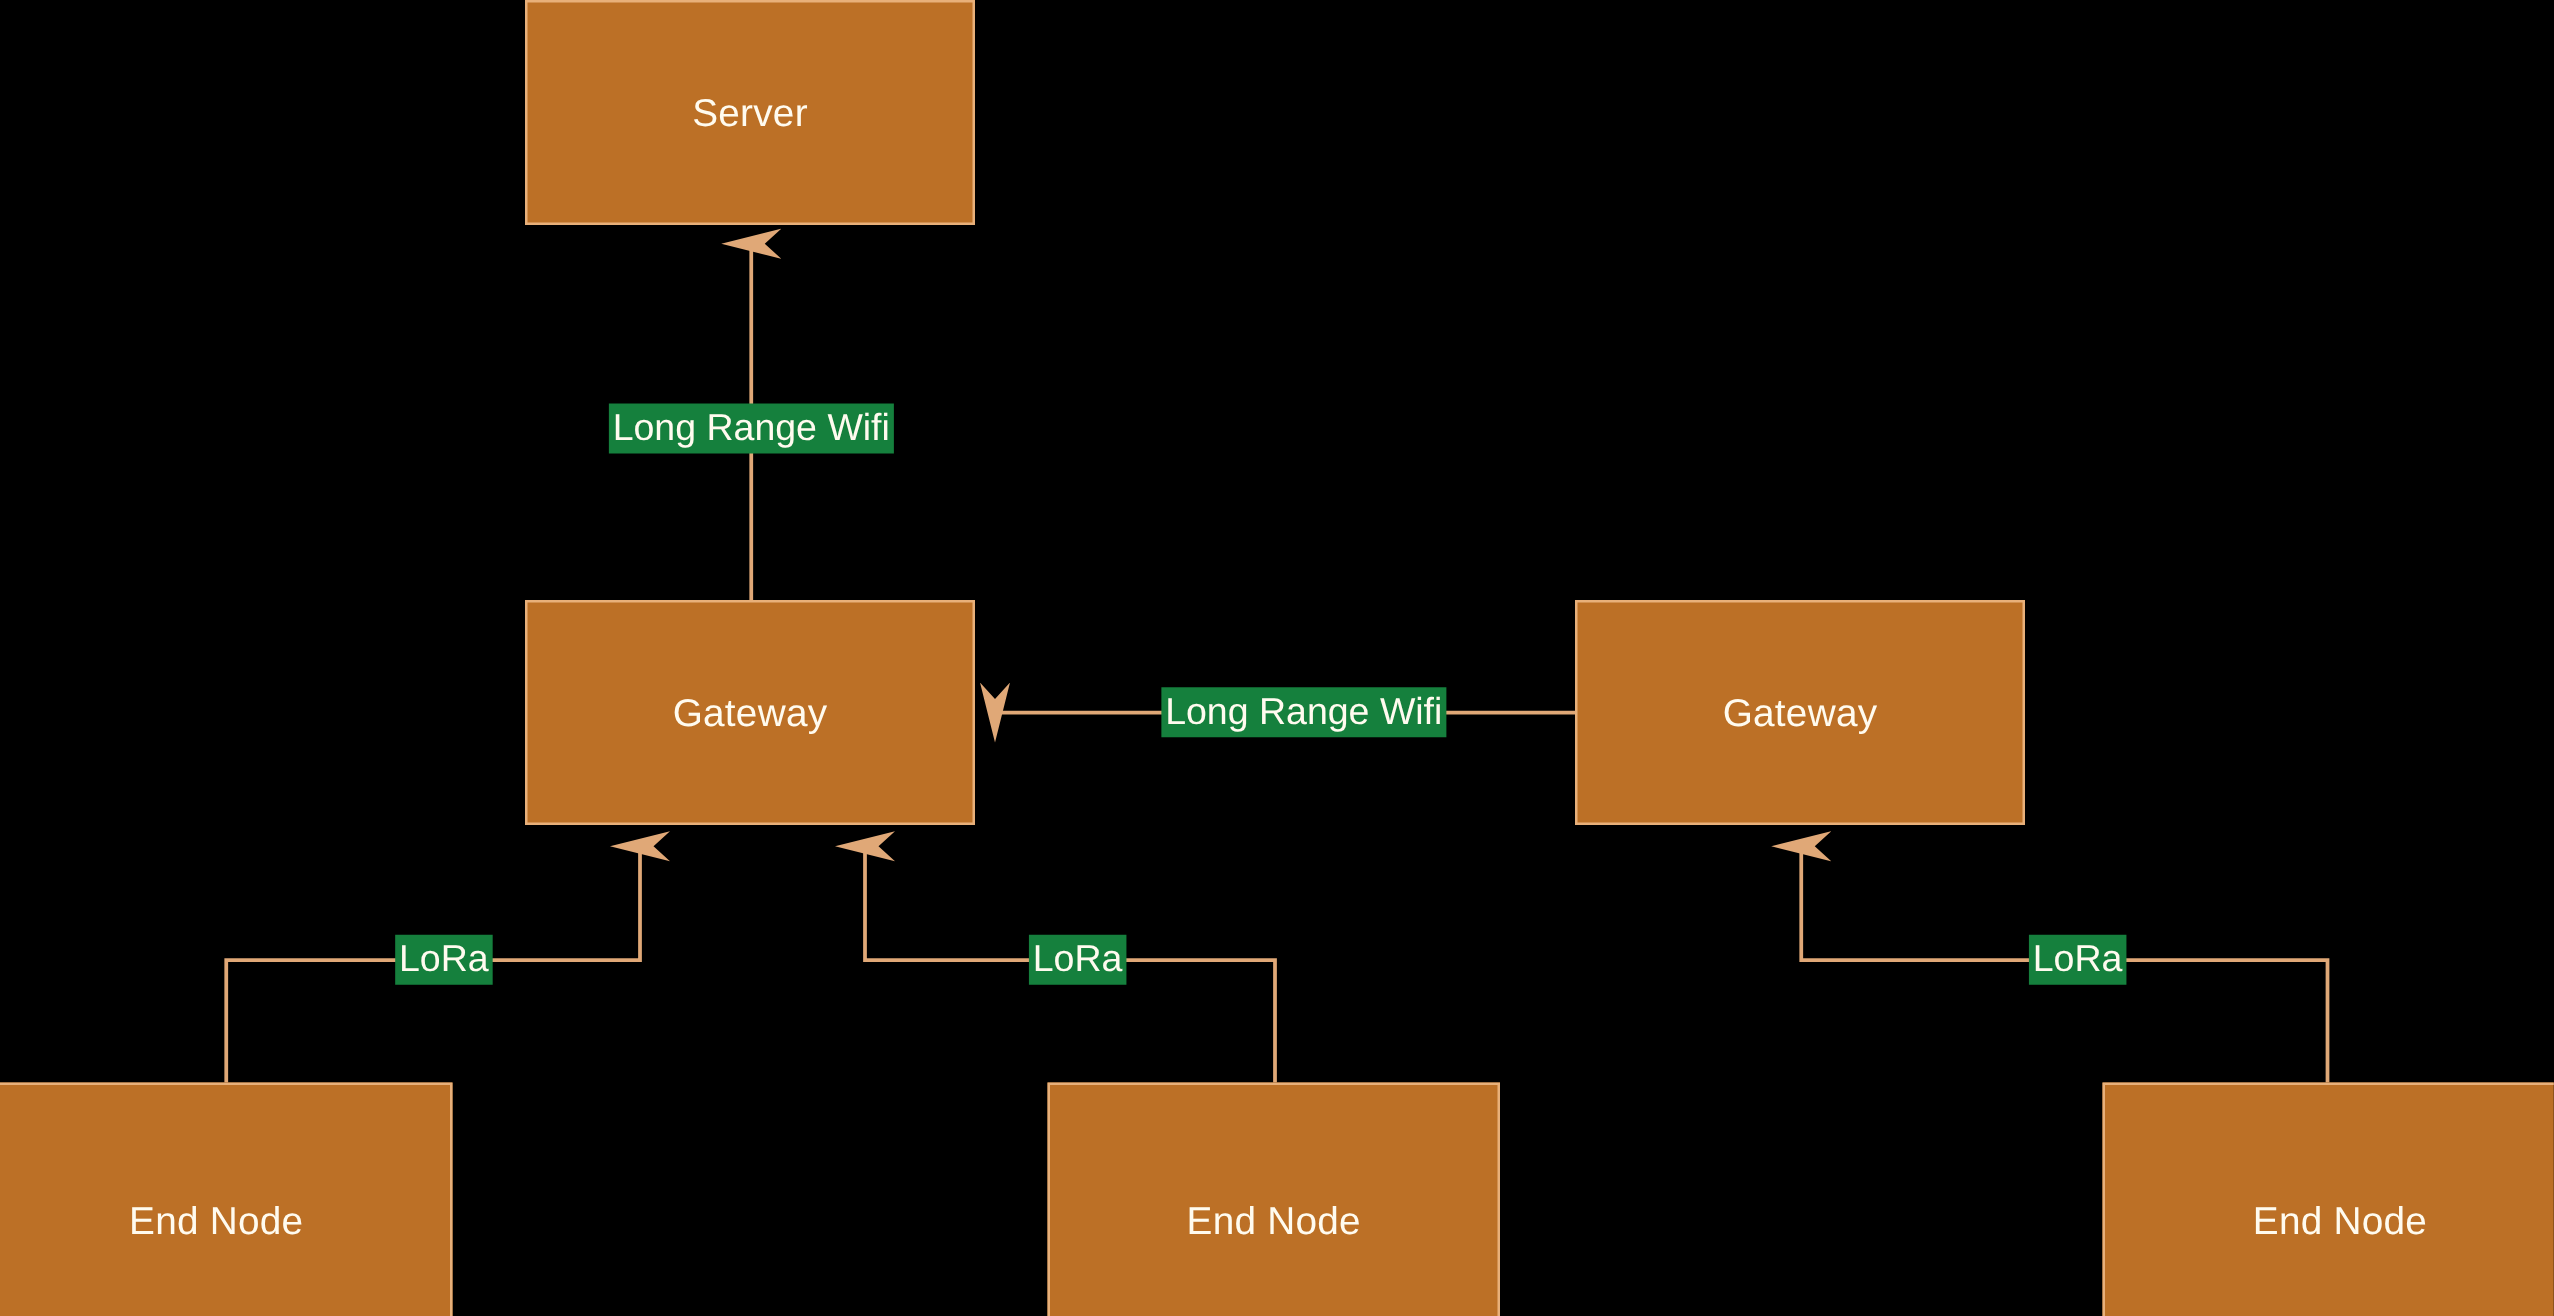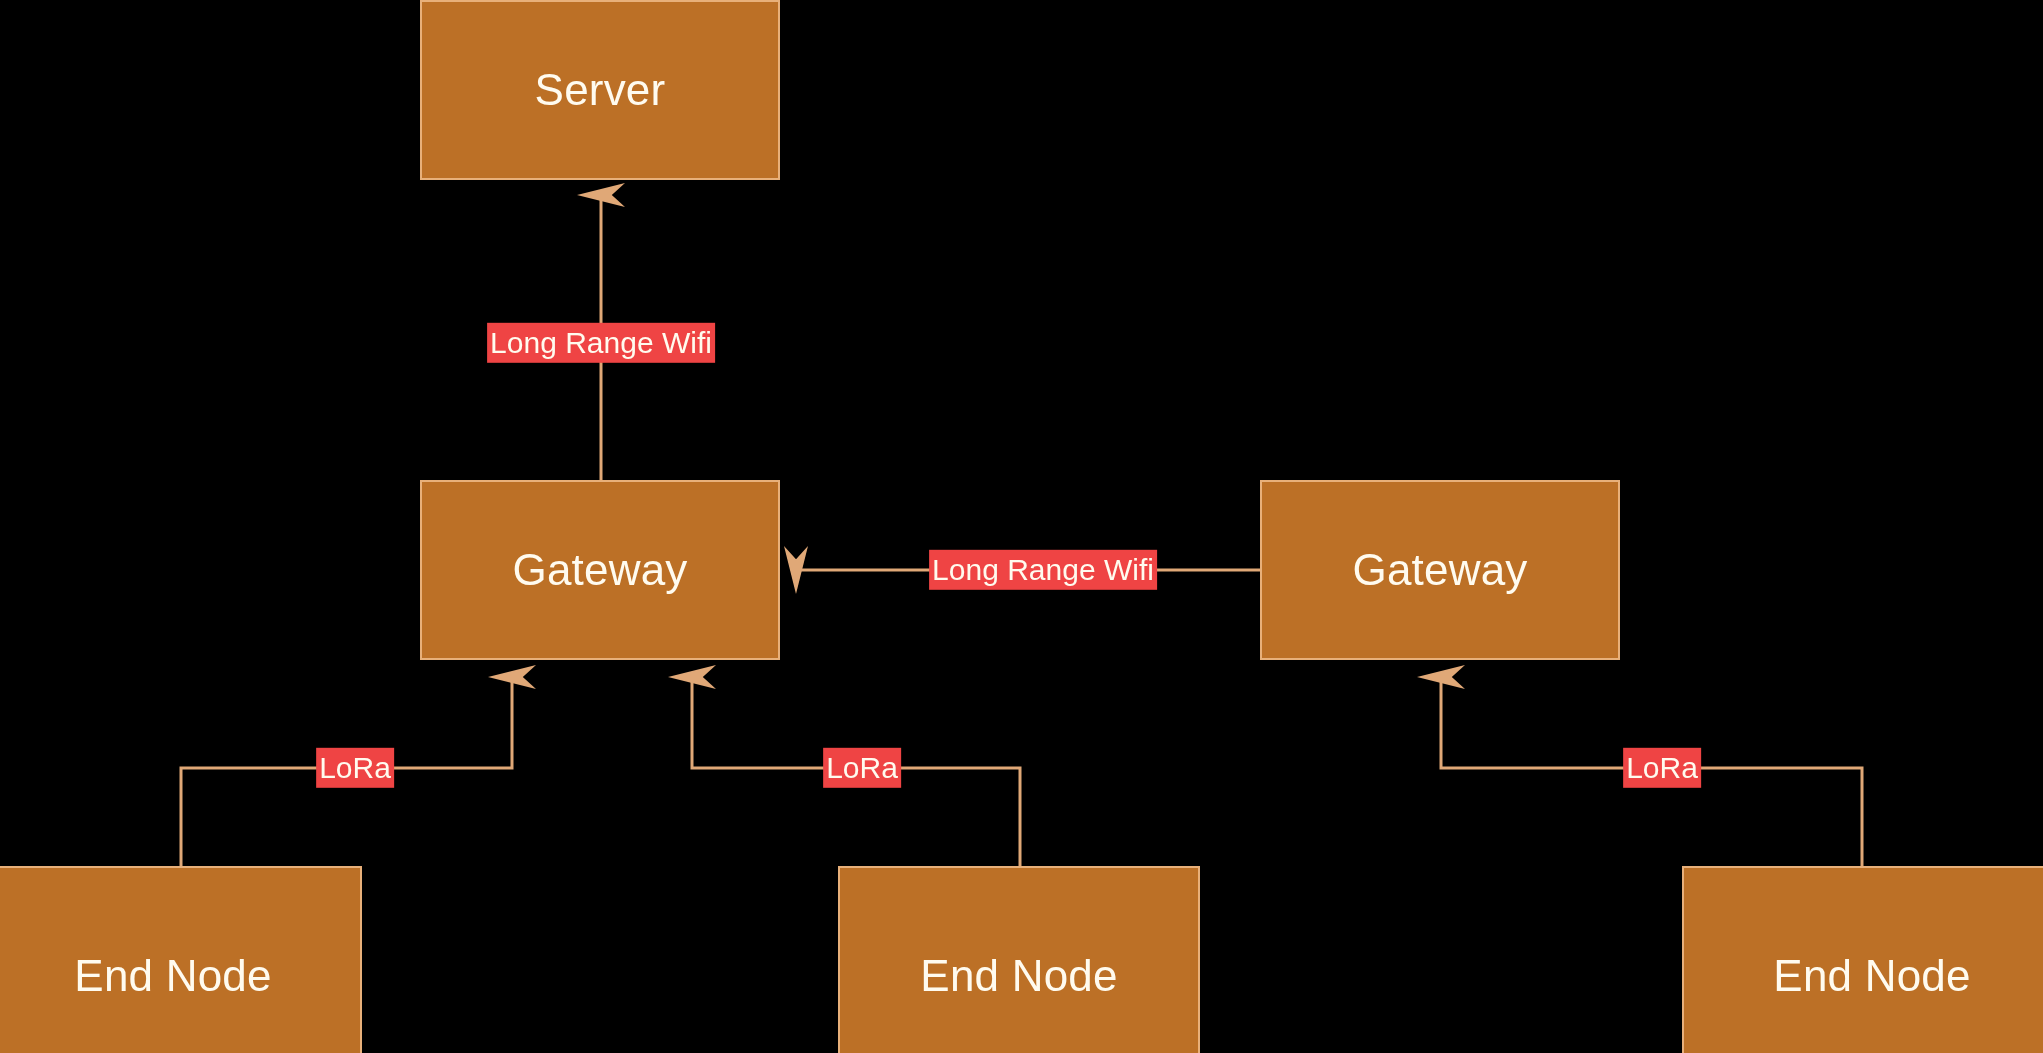--- a/index.html
+++ b/index.html
@@ -32,29 +32,29 @@
     box-sizing: border-box;
     background: #bc7026;
     border: 2px solid #e8b07a;
     display: flex;
     align-items: center;
     justify-content: center;
   }
   .node-label {
     color: #fffbef;
     font-family: "Liberation Sans", sans-serif;
-    font-size: 44px;
+    font-size: 31px;
     font-weight: 400;
     line-height: 1;
     letter-spacing: 0.2px;
     white-space: nowrap;
   }
   .edge-label {
     position: absolute;
-    background: #ef4444;
+    background: #15803d;
     color: #fffbef;
     font-family: "Liberation Sans", sans-serif;
     font-size: 30px;
     font-weight: 400;
     line-height: 1.28;
     white-space: nowrap;
     padding: 1px 3px;
     transform: translate(-50%, -50%);
   }
 </style>

